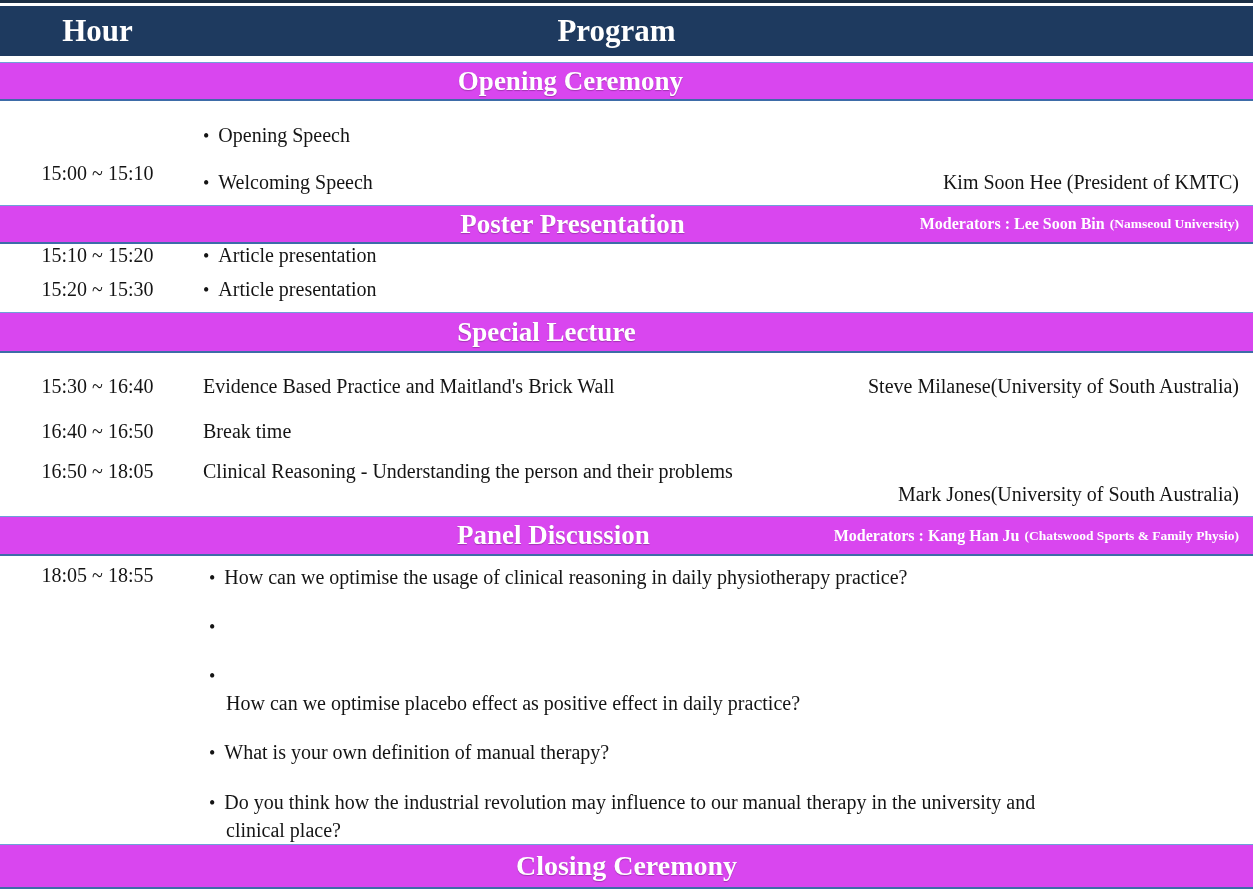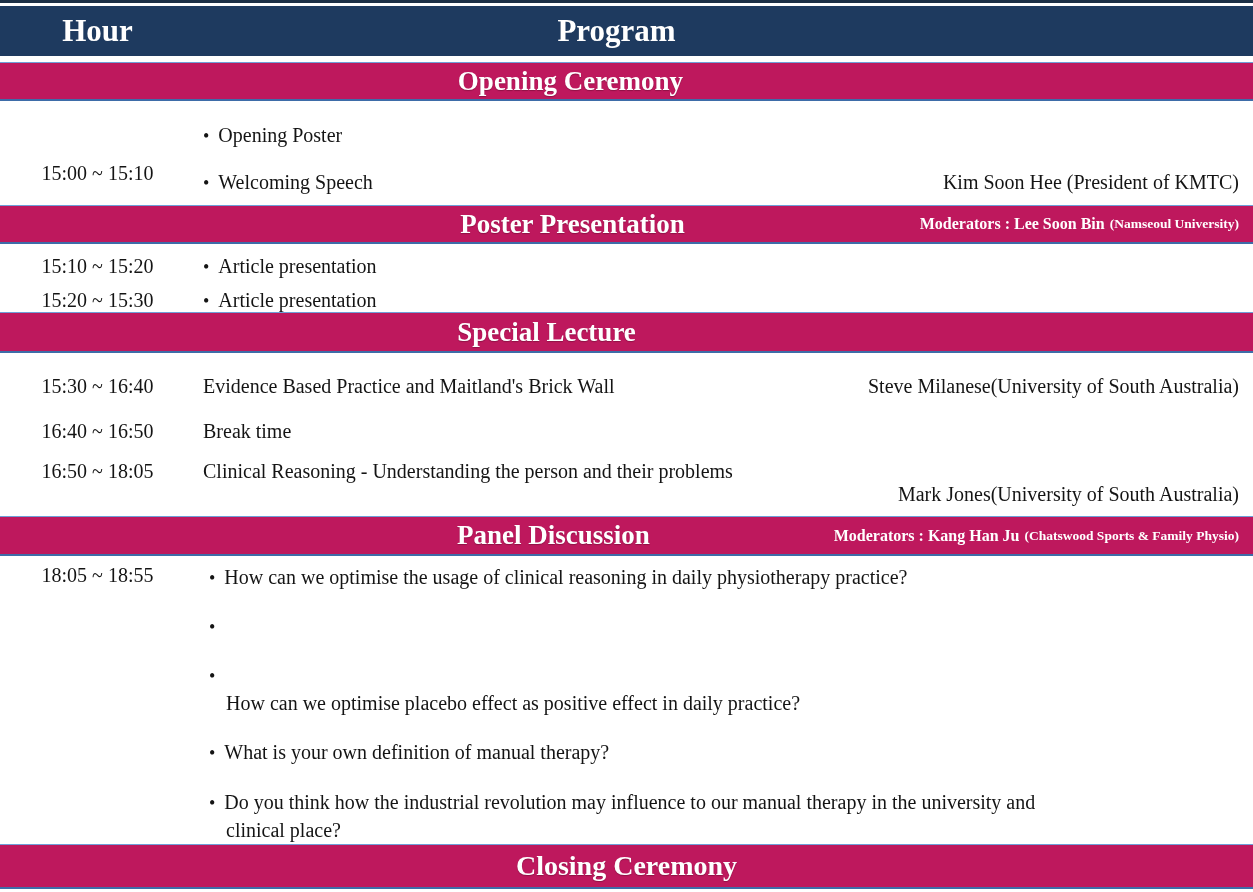--- a/index.html
+++ b/index.html
@@ -28,21 +28,21 @@
   .header-program {
     position: absolute; left: 0; right: 0; top: 0; height: 50px;
     line-height: 50px; text-align: center;
     transform: translateX(-10px);
     color: #ffffff; font-size: 31px; font-weight: bold;
   }
 
   
   .section-bar {
     height: 36px;
-    background: #be185d;
+    background: #d946ef;
     border-top: 1px solid #6f9fd8;
     border-bottom: 2px solid #3e6ca8;
     position: relative;
     margin-top: 0;
   }
   .section-bar.first { margin-top: 6px; }
   .section-bar .bar-title {
     position: absolute; left: 0; right: 0; top: 0; bottom: 0;
     display: flex; align-items: center; justify-content: center;
     color: #ffffff; font-size: 27px; font-weight: bold;
@@ -75,21 +75,21 @@
   .opening-region { height: 104px; display: flex; }
   .opening-region .time-cell { padding-top: 40px; }
   .opening-items {
     flex: 1; display: flex; flex-direction: column; justify-content: center;
     gap: 24px; padding: 12px 14px 0 8px;
   }
   .opening-item { display: flex; justify-content: space-between; align-items: baseline; }
   .opening-item .left { display: flex; align-items: baseline; }
 
   
-  .poster-row { height: 34px; display: flex; align-items: flex-end; }
+  .poster-row { height: 34px; display: flex; align-items: flex-start; }
   .poster-row .label { padding-left: 8px; display: flex; align-items: baseline; }
 
   
   .special-row { display: flex; align-items: flex-end; }
   .special-row.a { height: 45px; }
   .special-row.b { height: 45px; }
   .special-row.c { height: 40px; }
   .special-row .label { flex: 1; padding-left: 8px; }
   .special-row .speaker { padding-right: 14px; }
   .special-speaker-line {
@@ -119,21 +119,21 @@
     <div class="header-program">Program</div>
   </div>
 
   <div class="section-bar bar-opening first">
     <div class="bar-title">Opening Ceremony</div>
   </div>
   <div class="opening-region">
     <div class="time-cell">15:00 ~ 15:10</div>
     <div class="opening-items">
       <div class="opening-item">
-        <span class="left body-text"><span class="bullet">•</span><span>Opening Poster</span></span>
+        <span class="left body-text"><span class="bullet">•</span><span>Opening Speech</span></span>
       </div>
       <div class="opening-item">
         <span class="left body-text"><span class="bullet">•</span><span>Welcoming Speech</span></span>
         <span class="body-text">Kim Soon Hee (President of KMTC)</span>
       </div>
     </div>
   </div>
 
   <div class="section-bar bar-poster">
     <div class="bar-title">Poster Presentation</div>

